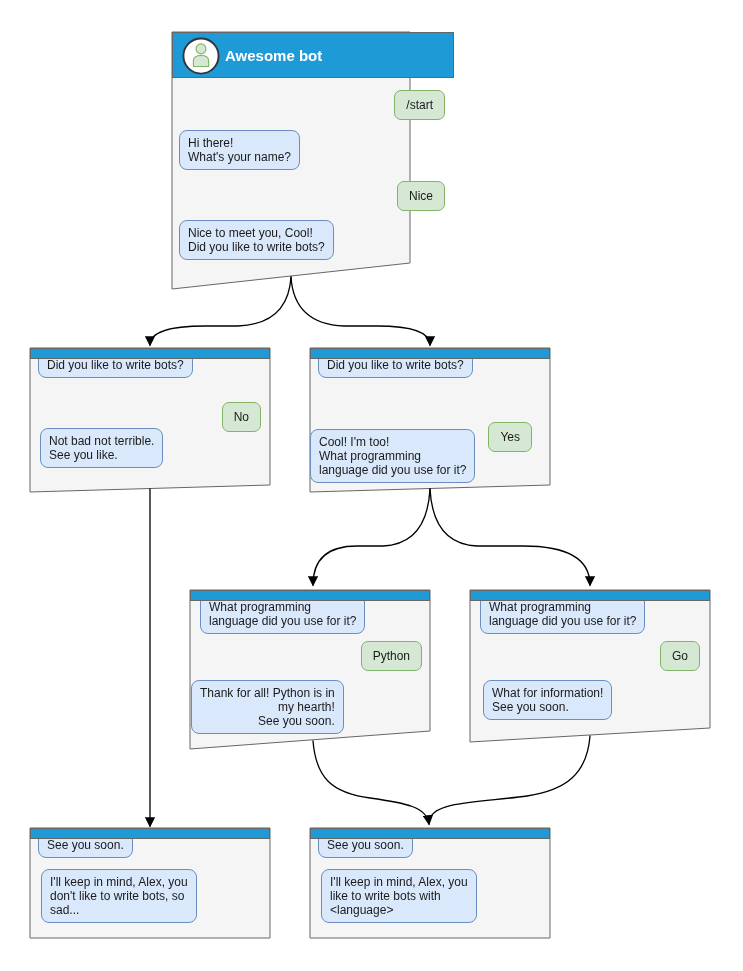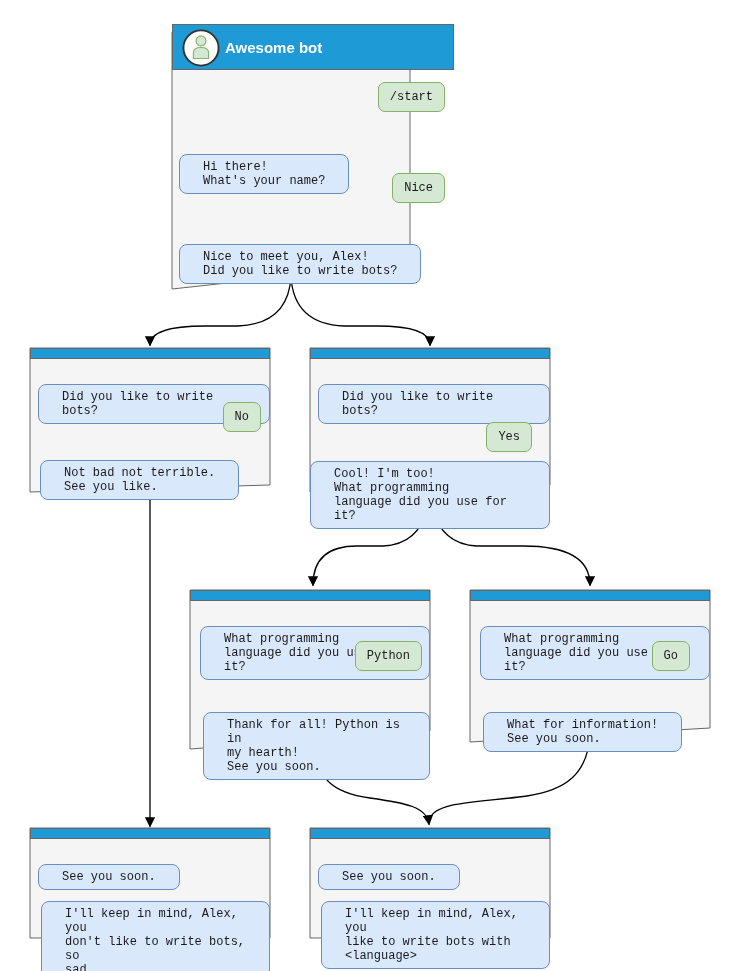--- a/index.html
+++ b/index.html
@@ -7,22 +7,22 @@
           font-family:"Liberation Sans", sans-serif;color:#1a1a1a;}
   svg.layer{position:absolute;left:0;top:0;z-index:1;}
   .card{position:absolute;z-index:2;}
   .bar{position:absolute;left:0;top:0;width:100%;height:11px;background:#1E9BD7;
        border:1px solid #666666;box-sizing:border-box;z-index:4;}
   .header{position:absolute;left:0;top:0;width:100%;height:46px;background:#1E9BD7;
           border:1px solid #666666;box-sizing:border-box;z-index:4;display:flex;align-items:center;}
   .header .title{color:#ffffff;font-weight:bold;font-size:15px;margin-left:22px;}
   .avatar{position:absolute;left:9px;top:4px;width:38px;height:38px;}
   .bubble{position:absolute;z-index:3;font-size:12px;line-height:14px;white-space:pre-line;
-          border-radius:8px;border:1px solid;box-sizing:border-box;font-family:Liberation Mono, monospace;}
-  .bubble.bot{background:#DAE8FC;border-color:#6C8EBF;padding:5px 23px;margin-top:32px;}
+          border-radius:8px;border:1px solid;box-sizing:border-box;}
+  .bubble.bot{background:#DAE8FC;border-color:#6C8EBF;padding:5px 8px;}
   .bubble.user{background:#D5E8D4;border-color:#82B366;padding:7px 11px;border-radius:7px;}
 </style>
 </head>
 <body>
 
 <div class="canvas">
 
   <svg class="layer" width="743" height="971" viewBox="0 0 743 971">
     <defs>
       <marker id="ah" viewBox="0 0 10 10" refX="8.5" refY="5" markerWidth="8" markerHeight="8" orient="auto">
@@ -42,34 +42,34 @@
       <path d="M291,277 Q288,324 238,326 L205,326 Q150,326 150,345" marker-end="url(#ah)"></path>
       <path d="M291,277 Q294,324 344,326 L377,326 Q430,326 430,345" marker-end="url(#ah)"></path>
       <path d="M150,489 L150,826" marker-end="url(#ah)"></path>
       <path d="M430,489 Q427,544 383,546 L357,546 Q313,546 313,585" marker-end="url(#ah)"></path>
       <path d="M430,489 Q433,544 477,546 L523,546 Q590,546 590,585" marker-end="url(#ah)"></path>
       <path d="M313,741 C316,778 332,793 370,798 C406,803 427,807 429,824" marker-end="url(#ah)"></path>
       <path d="M590,736 C587,774 566,790 527,796 C484,802 434,801 430,819"></path>
     </g>
   </svg>
 
-  <div class="card" style="left:172px;top:24px;width:282px;height:257px;">
+  <div class="card" style="left:172px;top:32px;width:282px;height:257px;">
     <div class="header">
       <svg class="avatar" viewBox="0 0 40 40">
         <circle cx="20" cy="20" r="18.5" fill="#ffffff" stroke="#333333" stroke-width="2"></circle>
         <path d="M12,31 L12,25 Q12,19.5 20,19.5 Q28,19.5 28,25 L28,31 Z" fill="#D5E8D4" stroke="#82B366" stroke-width="1.2"></path>
         <circle cx="20" cy="12.5" r="5.2" fill="#D5E8D4" stroke="#82B366" stroke-width="1.2"></circle>
       </svg>
       <span class="title" style="margin-left:52px;">Awesome bot</span>
     </div>
     <div class="bubble user" style="right:9px;top:58px;">/start</div>
     <div class="bubble bot" style="left:7px;top:98px;">Hi there!
 What's your name?</div>
     <div class="bubble user" style="right:9px;top:149px;">Nice</div>
-    <div class="bubble bot" style="left:7px;top:188px;">Nice to meet you, Alex!
+    <div class="bubble bot" style="left:7px;top:188px;">Nice to meet you, Cool!
 Did you like to write bots?</div>
   </div>
 
   <div class="card" style="left:30px;top:348px;width:240px;height:144px;">
     <div class="bubble bot" style="left:8px;top:4px;">Did you like to write bots?</div>
     <div class="bubble user" style="right:9px;top:54px;">No</div>
     <div class="bubble bot" style="left:10px;top:80px;">Not bad not terrible.
 See you like.</div>
     <div class="bar"></div>
   </div>
@@ -80,30 +80,30 @@
     <div class="bubble bot" style="left:0;top:81px;">Cool! I'm too!
 What programming
 language did you use for it?</div>
     <div class="bar"></div>
   </div>
 
   <div class="card" style="left:190px;top:590px;width:240px;height:159px;">
     <div class="bubble bot" style="left:10px;top:4px;">What programming
 language did you use for it?</div>
     <div class="bubble user" style="right:8px;top:51px;margin-left:43px;">Python</div>
-    <div class="bubble bot" style="left:13px;top:90px;">Thank for all! Python is in
+    <div class="bubble bot" style="left:1px;top:90px;text-align:right;">Thank for all! Python is in
 my hearth!
 See you soon.</div>
     <div class="bar"></div>
   </div>
 
   <div class="card" style="left:470px;top:590px;width:240px;height:152px;">
     <div class="bubble bot" style="left:10px;top:4px;">What programming
 language did you use for it?</div>
-    <div class="bubble user" style="right:20px;top:51px;text-align:center;">Go</div>
+    <div class="bubble user" style="right:10px;top:51px;text-align:center;">Go</div>
     <div class="bubble bot" style="left:13px;top:90px;">What for information!
 See you soon.</div>
     <div class="bar"></div>
   </div>
 
   <div class="card" style="left:30px;top:828px;width:240px;height:110px;">
     <div class="bubble bot" style="left:8px;top:4px;">See you soon.</div>
     <div class="bubble bot" style="left:11px;top:41px;">I'll keep in mind, Alex, you
 don't like to write bots, so
 sad...</div>

